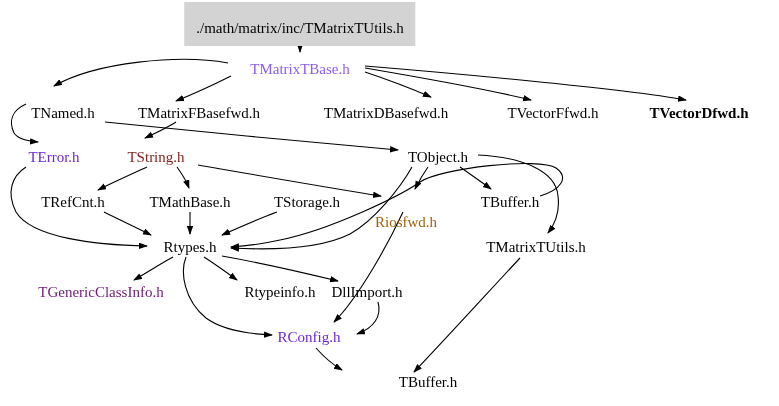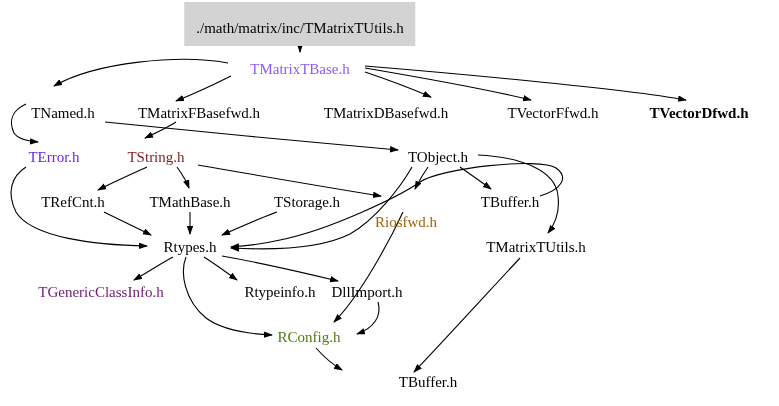--- a/index.html
+++ b/index.html
@@ -84,17 +84,17 @@
       <div class="node" style="left: 73px; top: 202px; color: rgb(0, 0, 0);">TRefCnt.h</div>
       <div class="node" style="left: 190px; top: 202px; color: rgb(0, 0, 0);">TMathBase.h</div>
       <div class="node" style="left: 307px; top: 202px; color: rgb(0, 0, 0);">TStorage.h</div>
       <div class="node" style="left: 406px; top: 197px; color: #a16207; margin-top: 25px;">Riosfwd.h</div>
       <div class="node" style="left: 510px; top: 202px; color: rgb(0, 0, 0);">TBuffer.h</div>
       <div class="node" style="left: 190px; top: 247px; color: rgb(0, 0, 0);">Rtypes.h</div>
       <div class="node" style="left: 536px; top: 247px; color: rgb(0, 0, 0);">TMatrixTUtils.h</div>
       <div class="node" style="left: 101px; top: 292px; color: #701a75;">TGenericClassInfo.h</div>
       <div class="node" style="left: 245px; top: 292px; color: rgb(0, 0, 0); margin-left: 35px;">Rtypeinfo.h</div>
       <div class="node" style="left: 367px; top: 292px; color: rgb(0, 0, 0);">DllImport.h</div>
-      <div class="node" style="left: 309px; top: 337px; color: #4d7c0f;">RConfig.h</div>
+      <div class="node" style="left: 309px; top: 337px; color: #6d28d9;">RConfig.h</div>
       <div class="node" style="left: 428px; top: 382px; color: rgb(0, 0, 0);">TBuffer.h</div>
     </div>
 
 </div>
 
 </body></html>

